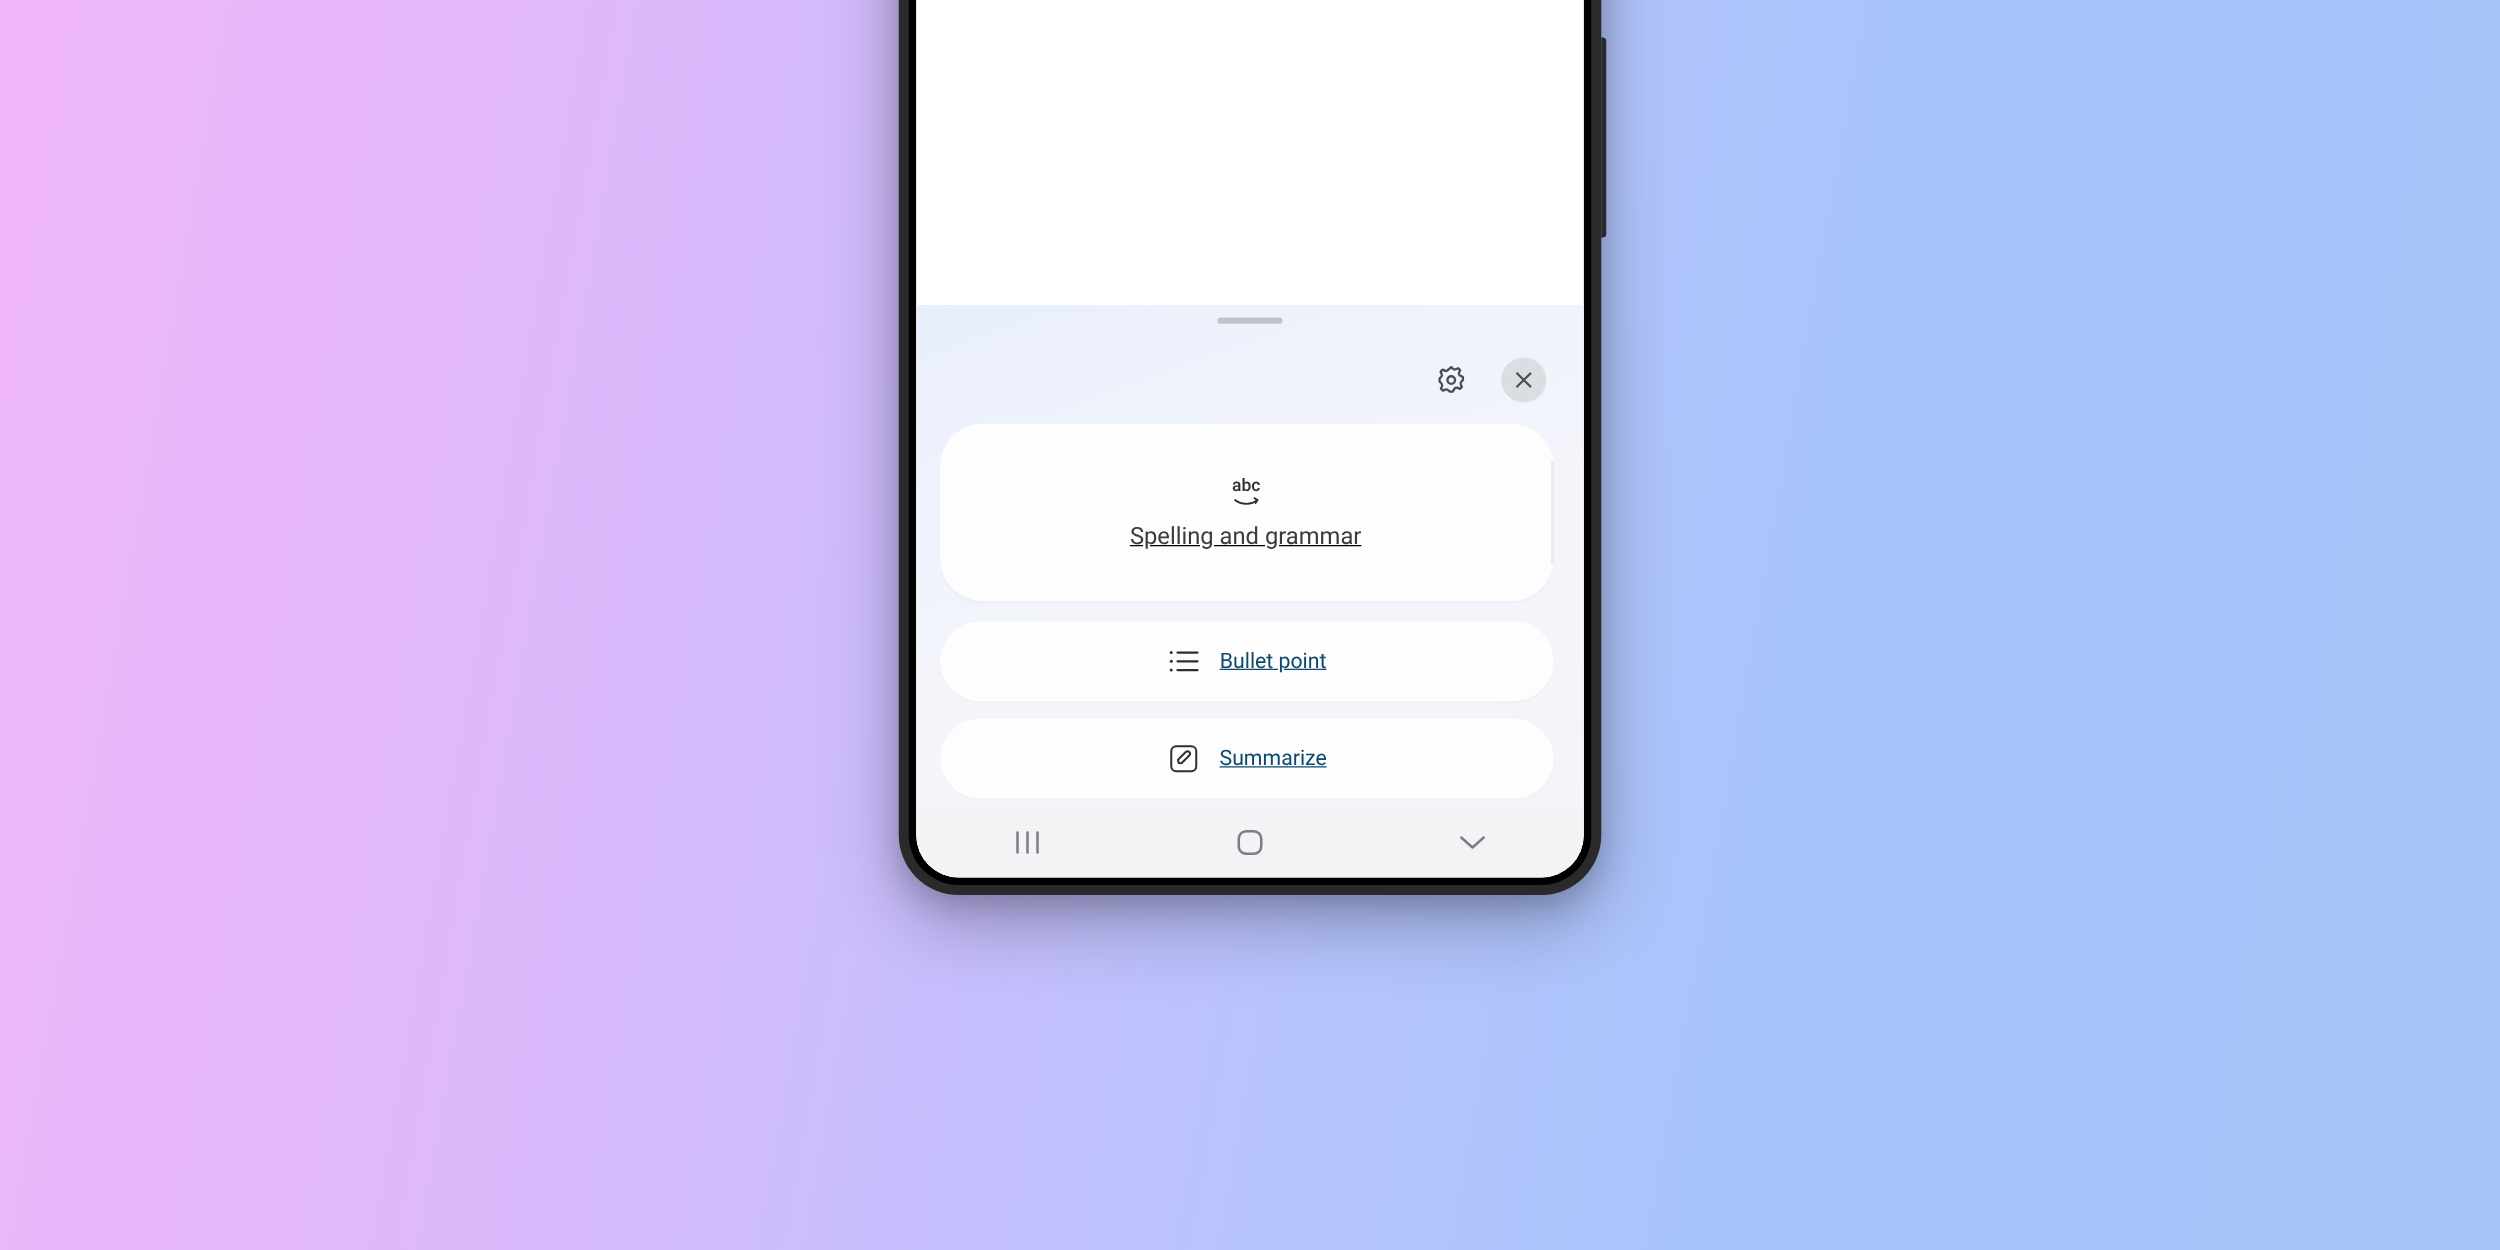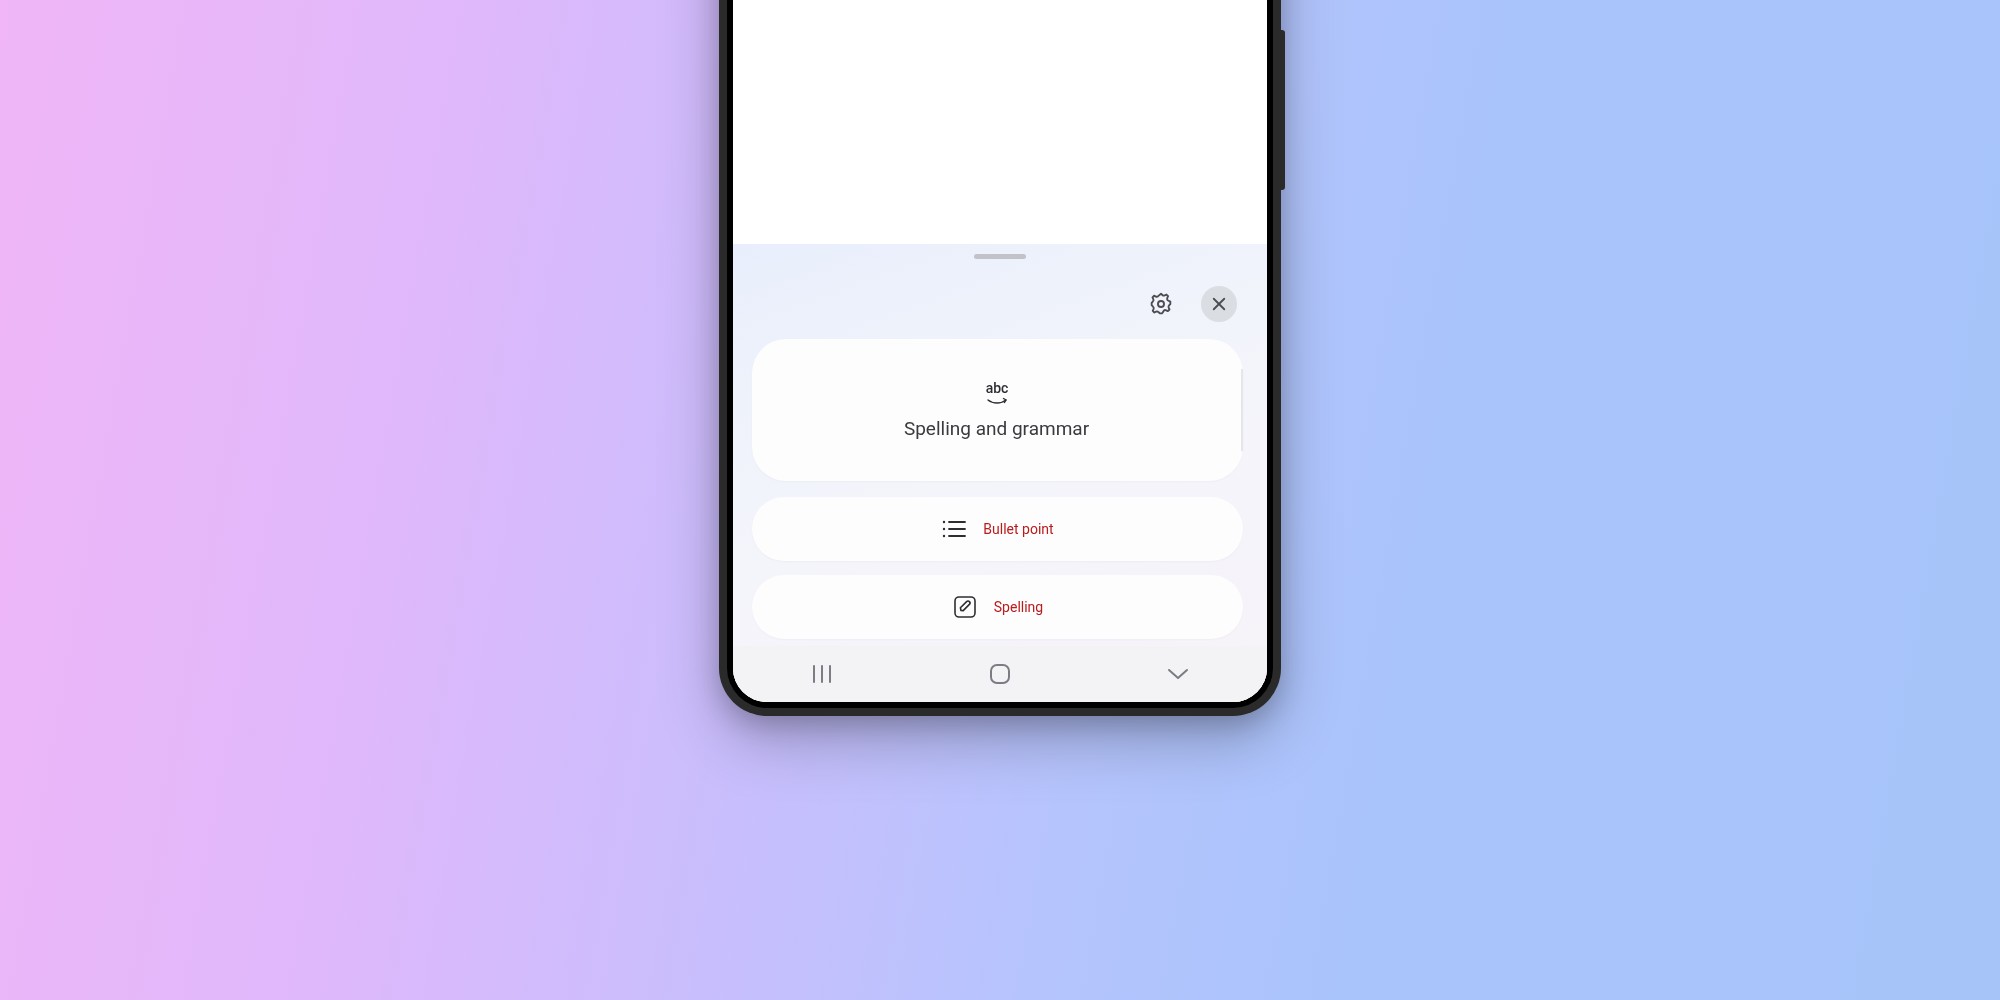--- a/index.html
+++ b/index.html
@@ -63,36 +63,37 @@
       display:flex; align-items:center; justify-content:center;
       width:36px; height:36px; border-radius:50%;
       color:#4d4d51;
     }
     .icon-btn.close-bg{ background:#dadde2; }
     .card{
       position:absolute; left:19px; right:24px;
       background:#fdfdfe;
       border-radius:34px;
       box-shadow:0 1px 2px rgba(0,0,0,.03);
+      text-decoration:underline;
     }
     .card.options{ top:95px; height:142px; display:flex; align-items:center; }
     .opt{
       flex:1 1 33.33%;
       display:flex; flex-direction:column; align-items:center; justify-content:center;
       gap:11px;
       padding:0 10px;
       text-align:center;
       color:#3a3b3f;
       font-size:19px;
       line-height:22px;
       font-weight:400;
     }
     .vr{ width:1px; height:82px; background:#e4e6ea; flex:0 0 1px; }
     .opt .icon-slot{ height:26px; display:flex; align-items:center; justify-content:center; color:#2d2e32; }
-    .card.row{ height:64px; display:flex; align-items:center; justify-content:center; gap:16px; color:#b91c1c; font-size:14px; }
+    .card.row{ height:64px; display:flex; align-items:center; justify-content:center; gap:16px; color:#0c4a6e; font-size:17px; }
     .card.row.bullet{ top:253px; }
     .card.row.composer{ top:331px; }
     .card.row .icon-slot{ display:flex; align-items:center; justify-content:center; color:#2d2e32; }
     
     .navbar{
       position:absolute; left:0; right:0; bottom:0; height:56px;
       background:#f3f3f5;
       display:flex; align-items:center; justify-content:space-around;
       color:#7b7d84;
     }
@@ -163,21 +164,21 @@
             <span>Bullet point</span>
           </div>
 
           <div class="card row composer">
             <span class="icon-slot">
               <svg width="26" height="26" viewBox="0 0 26 26" fill="none" stroke="#2d2e32" stroke-width="1.6" stroke-linecap="round" stroke-linejoin="round">
                 <rect x="3" y="3" width="20" height="20" rx="4"></rect>
                 <path d="M9 16.5 L8.4 13.8 L14.6 7.6 c.8-.8 2-.8 2.8 0 c.8.8.8 2 0 2.8 L11.2 16.6 Z"></path>
               </svg>
             </span>
-            <span>Spelling</span>
+            <span>Summarize</span>
           </div>
         </div>
 
         <div class="navbar">
           <div class="nav-btn" aria-label="Recent apps">
             <span>
               <svg width="24" height="20" viewBox="0 0 24 20" stroke="#7b7d84" stroke-width="2" stroke-linecap="round">
                 <line x1="4" y1="2" x2="4" y2="18"></line>
                 <line x1="12" y1="2" x2="12" y2="18"></line>
                 <line x1="20" y1="2" x2="20" y2="18"></line>

